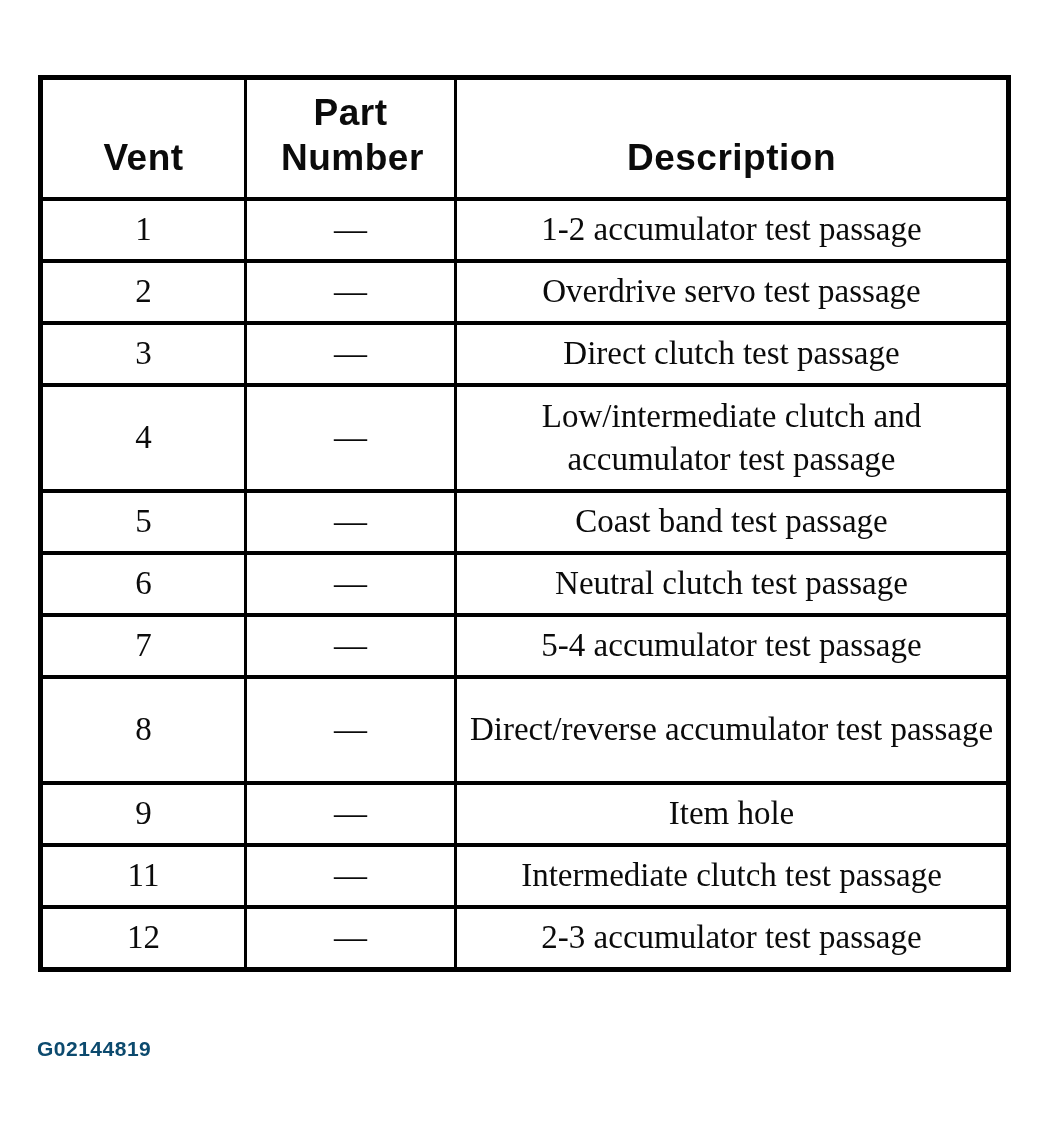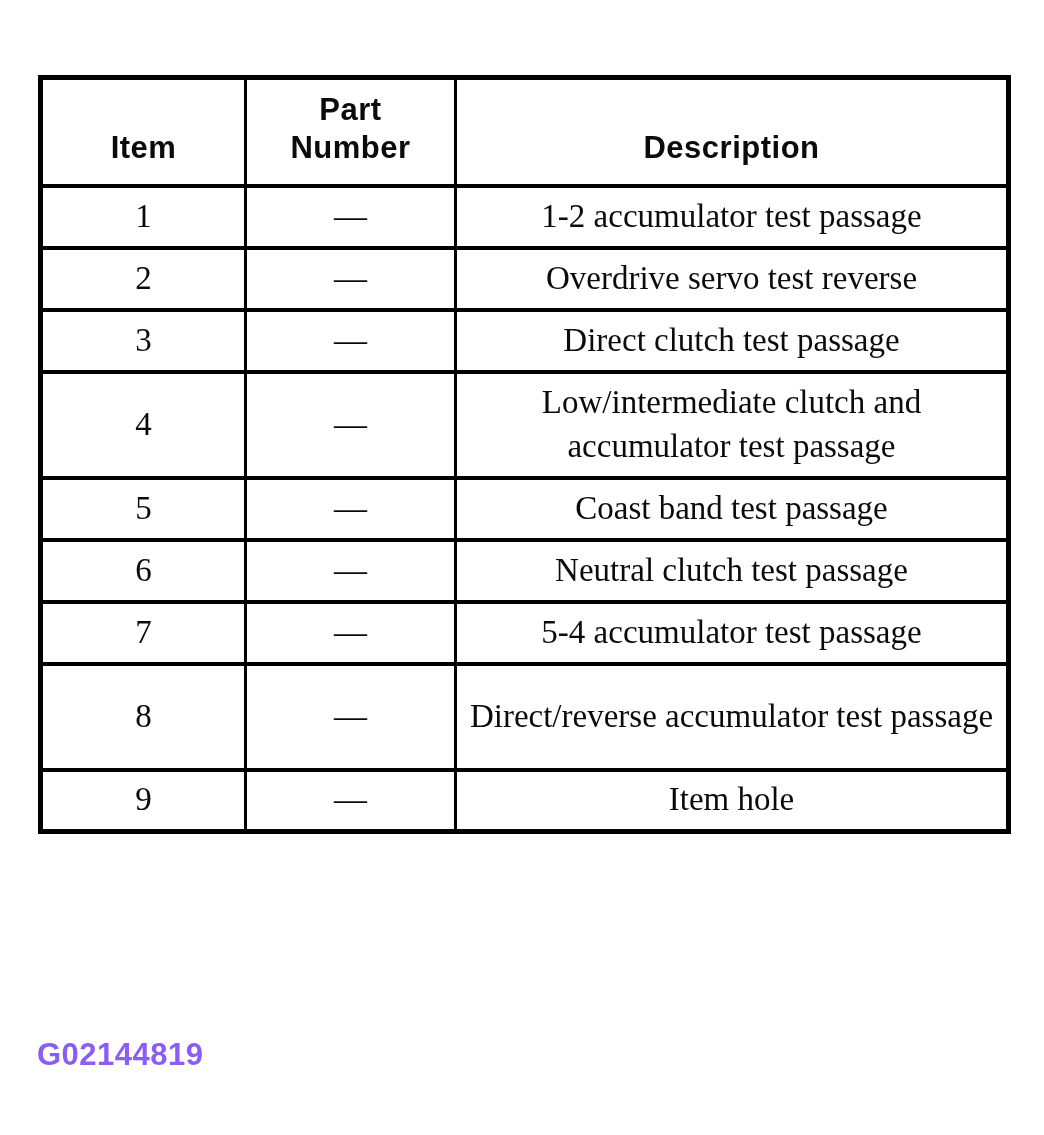--- a/index.html
+++ b/index.html
@@ -29,21 +29,21 @@
   table.parts-table th, table.parts-table td {
     border-top-width: 4px;
     border-bottom-width: 4px;
   }
   .col-item { width: 205px; }
   .col-part { width: 210px; }
   .col-desc { width: 553px; }
   th {
     font-family: "Liberation Sans", "DejaVu Sans", sans-serif;
     font-weight: bold;
-    font-size: 31px;
+    font-size: 37px;
     line-height: 1.22;
     text-align: center;
     vertical-align: bottom;
     padding: 10px 10px 17px 10px;
     height: 108px;
     letter-spacing: 0.5px;
   }
   th.col-part { padding-left: 34px; padding-right: 34px; } 
   td {
     font-family: "Liberation Serif", "DejaVu Serif", serif;
@@ -54,48 +54,48 @@
     padding: 4px 8px;
     height: 62px;
   }
   tr.tall td { height: 106px; }
   td.part-cell { font-size: 33px; }
   .figure-id {
     position: absolute;
     left: 37px; top: 1037px;
     font-family: "Liberation Sans", "DejaVu Sans", sans-serif;
     font-weight: bold;
-    font-size: 31px;
+    font-size: 21px;
     letter-spacing: 0.5px;
-    color: #8b5cf6;
+    color: #0c4a6e;
   }
 </style>
 </head>
 <body>
 
 <div class="page">
 
   <table class="parts-table">
     <thead>
       <tr>
-        <th class="col-item">Item</th>
+        <th class="col-item">Vent</th>
         <th class="col-part">Part Number</th>
         <th class="col-desc">Description</th>
       </tr>
     </thead>
     <tbody>
       <tr>
         <td class="item-cell">1</td>
         <td class="part-cell">—</td>
         <td class="desc-cell">1-2 accumulator test passage</td>
       </tr>
       <tr>
         <td class="item-cell">2</td>
         <td class="part-cell">—</td>
-        <td class="desc-cell">Overdrive servo test reverse</td>
+        <td class="desc-cell">Overdrive servo test passage</td>
       </tr>
       <tr>
         <td class="item-cell">3</td>
         <td class="part-cell">—</td>
         <td class="desc-cell">Direct clutch test passage</td>
       </tr>
       <tr class="tall">
         <td class="item-cell">4</td>
         <td class="part-cell">—</td>
         <td class="desc-cell">Low/intermediate clutch and accumulator test passage</td>
@@ -118,18 +118,28 @@
       <tr class="tall">
         <td class="item-cell">8</td>
         <td class="part-cell">—</td>
         <td class="desc-cell">Direct/reverse accumulator test passage</td>
       </tr>
       <tr>
         <td class="item-cell">9</td>
         <td class="part-cell">—</td>
         <td class="desc-cell">Item hole</td>
       </tr>
+      <tr>
+        <td class="item-cell">11</td>
+        <td class="part-cell">—</td>
+        <td class="desc-cell">Intermediate clutch test passage</td>
+      </tr>
+      <tr>
+        <td class="item-cell">12</td>
+        <td class="part-cell">—</td>
+        <td class="desc-cell">2-3 accumulator test passage</td>
+      </tr>
     </tbody>
   </table>
 
   <div class="figure-id">G02144819</div>
 
 </div>
 
 </body></html>

